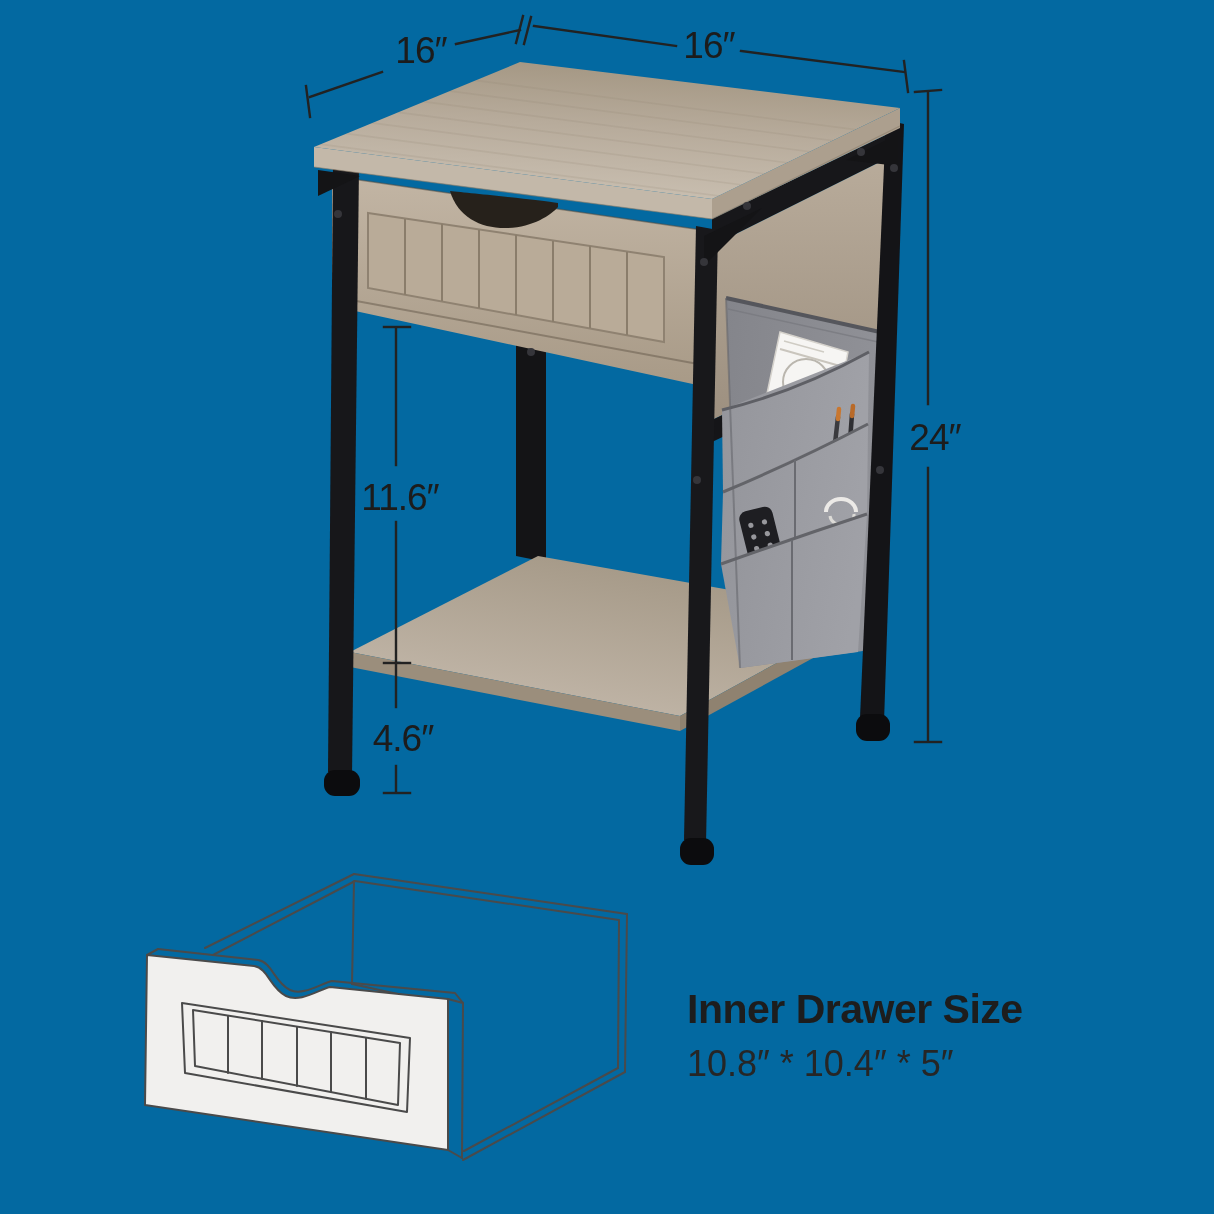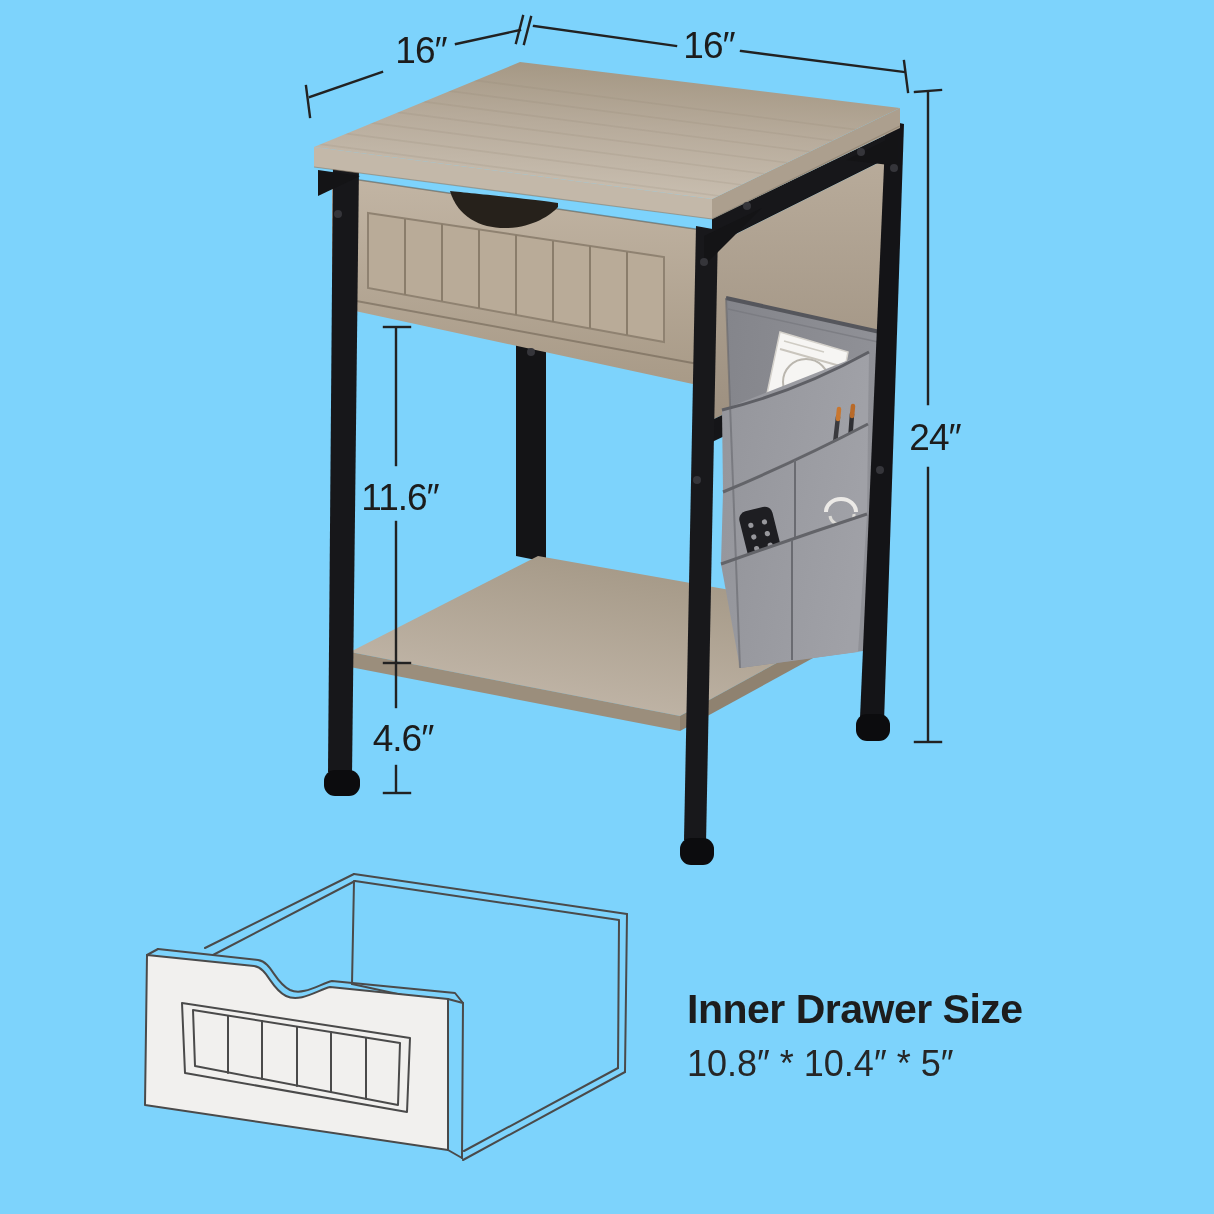--- a/index.html
+++ b/index.html
@@ -1,17 +1,17 @@
 <!DOCTYPE html>
 <html><head>
 <meta charset="utf-8">
 <style>
   html,body{margin:0;padding:0;}
   body{background:#ffffff;font-family:"Liberation Sans", sans-serif;}
-  .stage{position:relative;width:1214px;height:1214px;background:#7dd3fc;overflow:hidden;}
+  .stage{position:relative;width:1214px;height:1214px;background:#0369a1;overflow:hidden;}
   svg{display:block;}
   .dim-line{stroke:#222222;stroke-width:2.4;fill:none;stroke-linecap:square;}
   .dim-tick{stroke:#222222;stroke-width:2.4;fill:none;stroke-linecap:square;}
   .dim-text{font-size:37px;fill:#1c1c1c;letter-spacing:-1px;}
   .art{stroke:#4a4a4a;stroke-width:2;fill:none;stroke-linejoin:round;stroke-linecap:round;}
   .art-filled{stroke:#4a4a4a;stroke-width:2;fill:#f1f0ee;stroke-linejoin:round;}
   .title-text{font-size:41px;font-weight:bold;fill:#1d1d1d;letter-spacing:-0.5px;}
   .value-text{font-size:36px;font-weight:normal;fill:#262626;letter-spacing:0px;}
   .grain{stroke:#8e816f;stroke-width:1.6;opacity:0.16;}
   .screw{fill:#35353a;}

